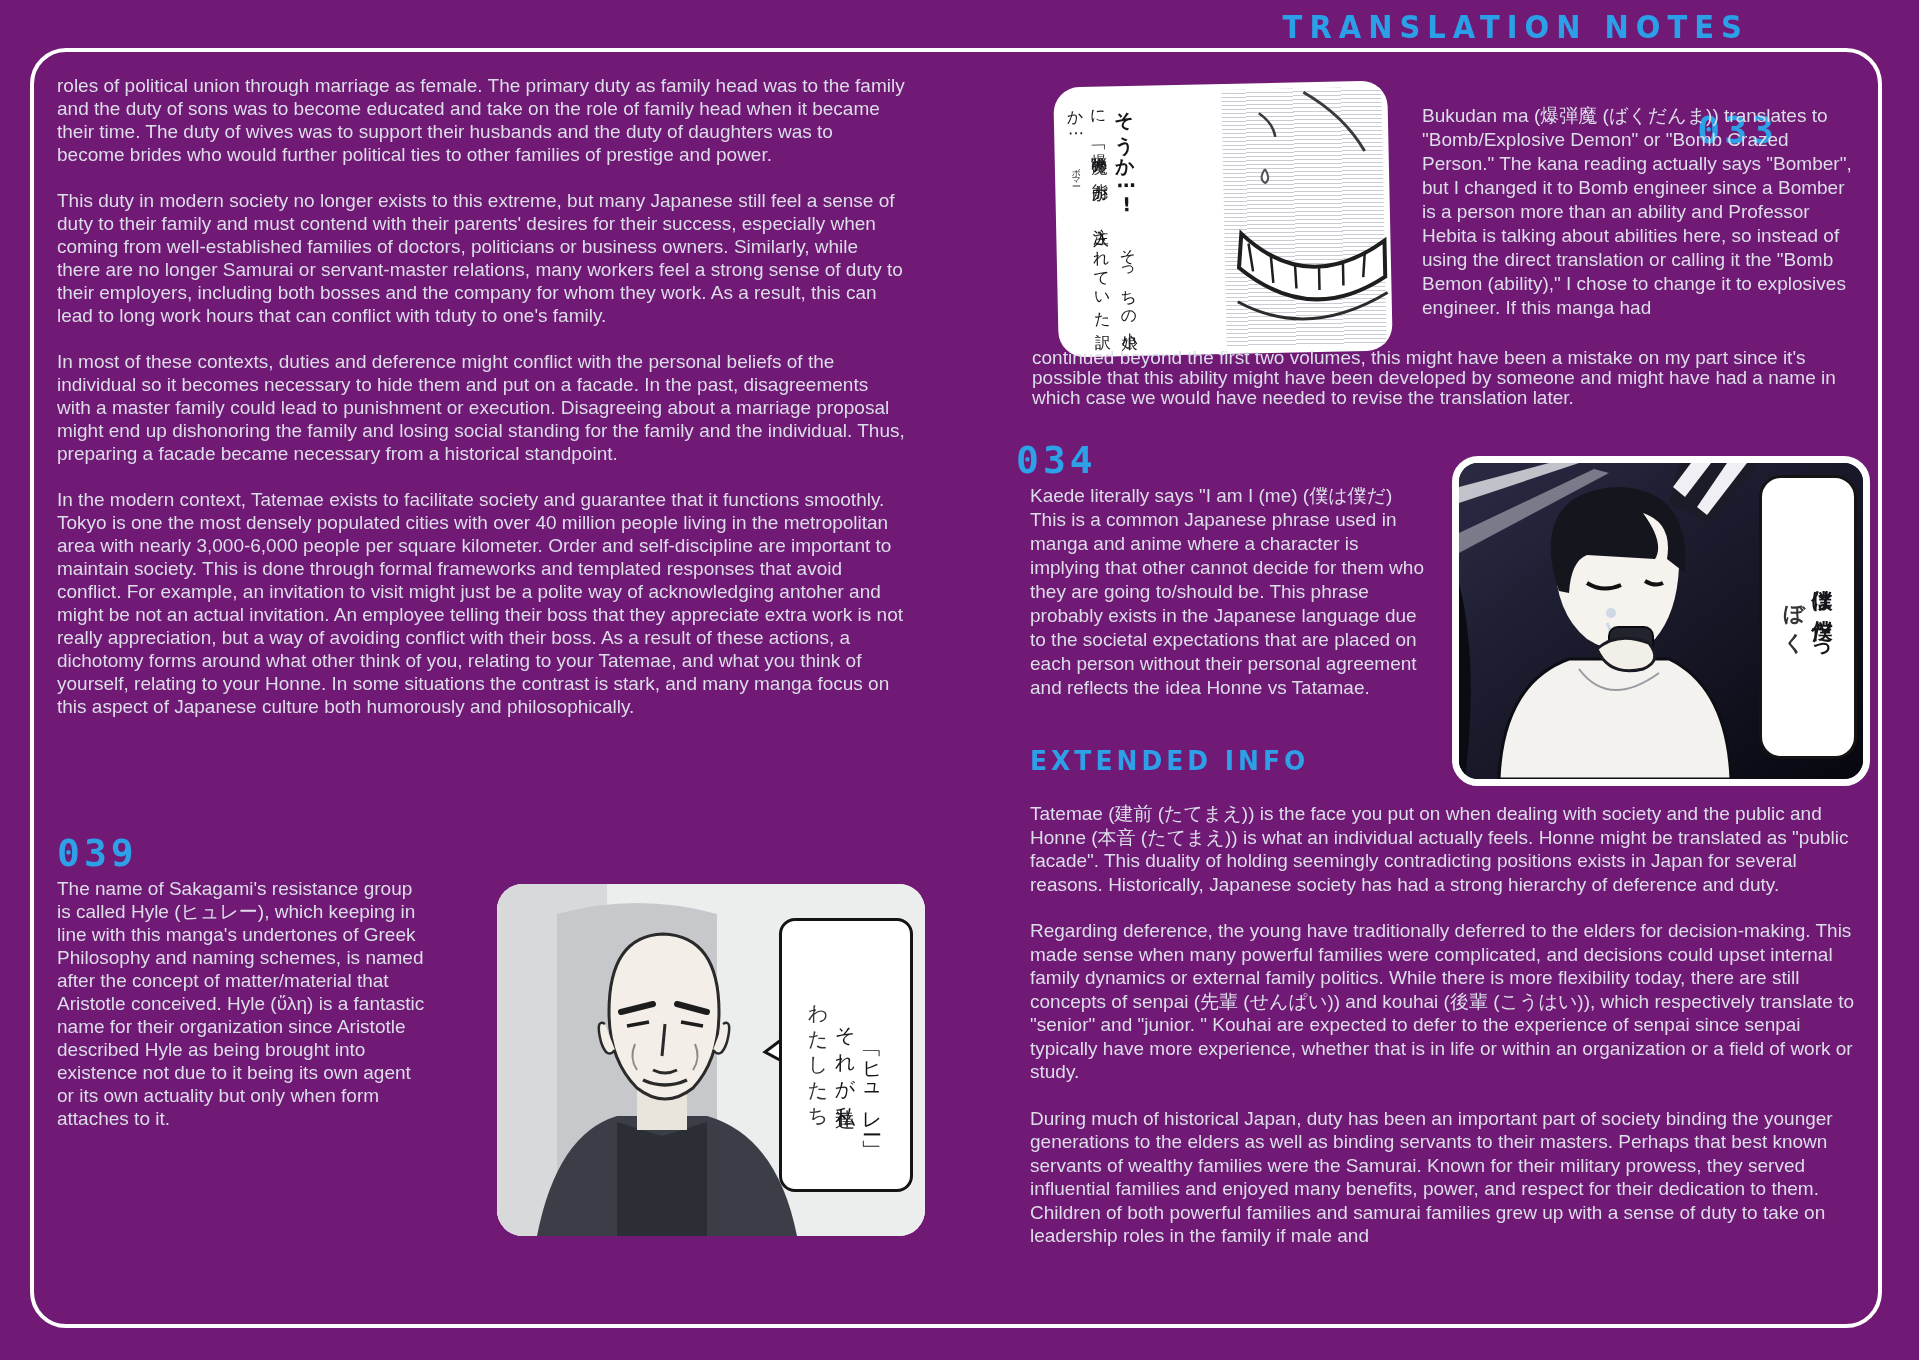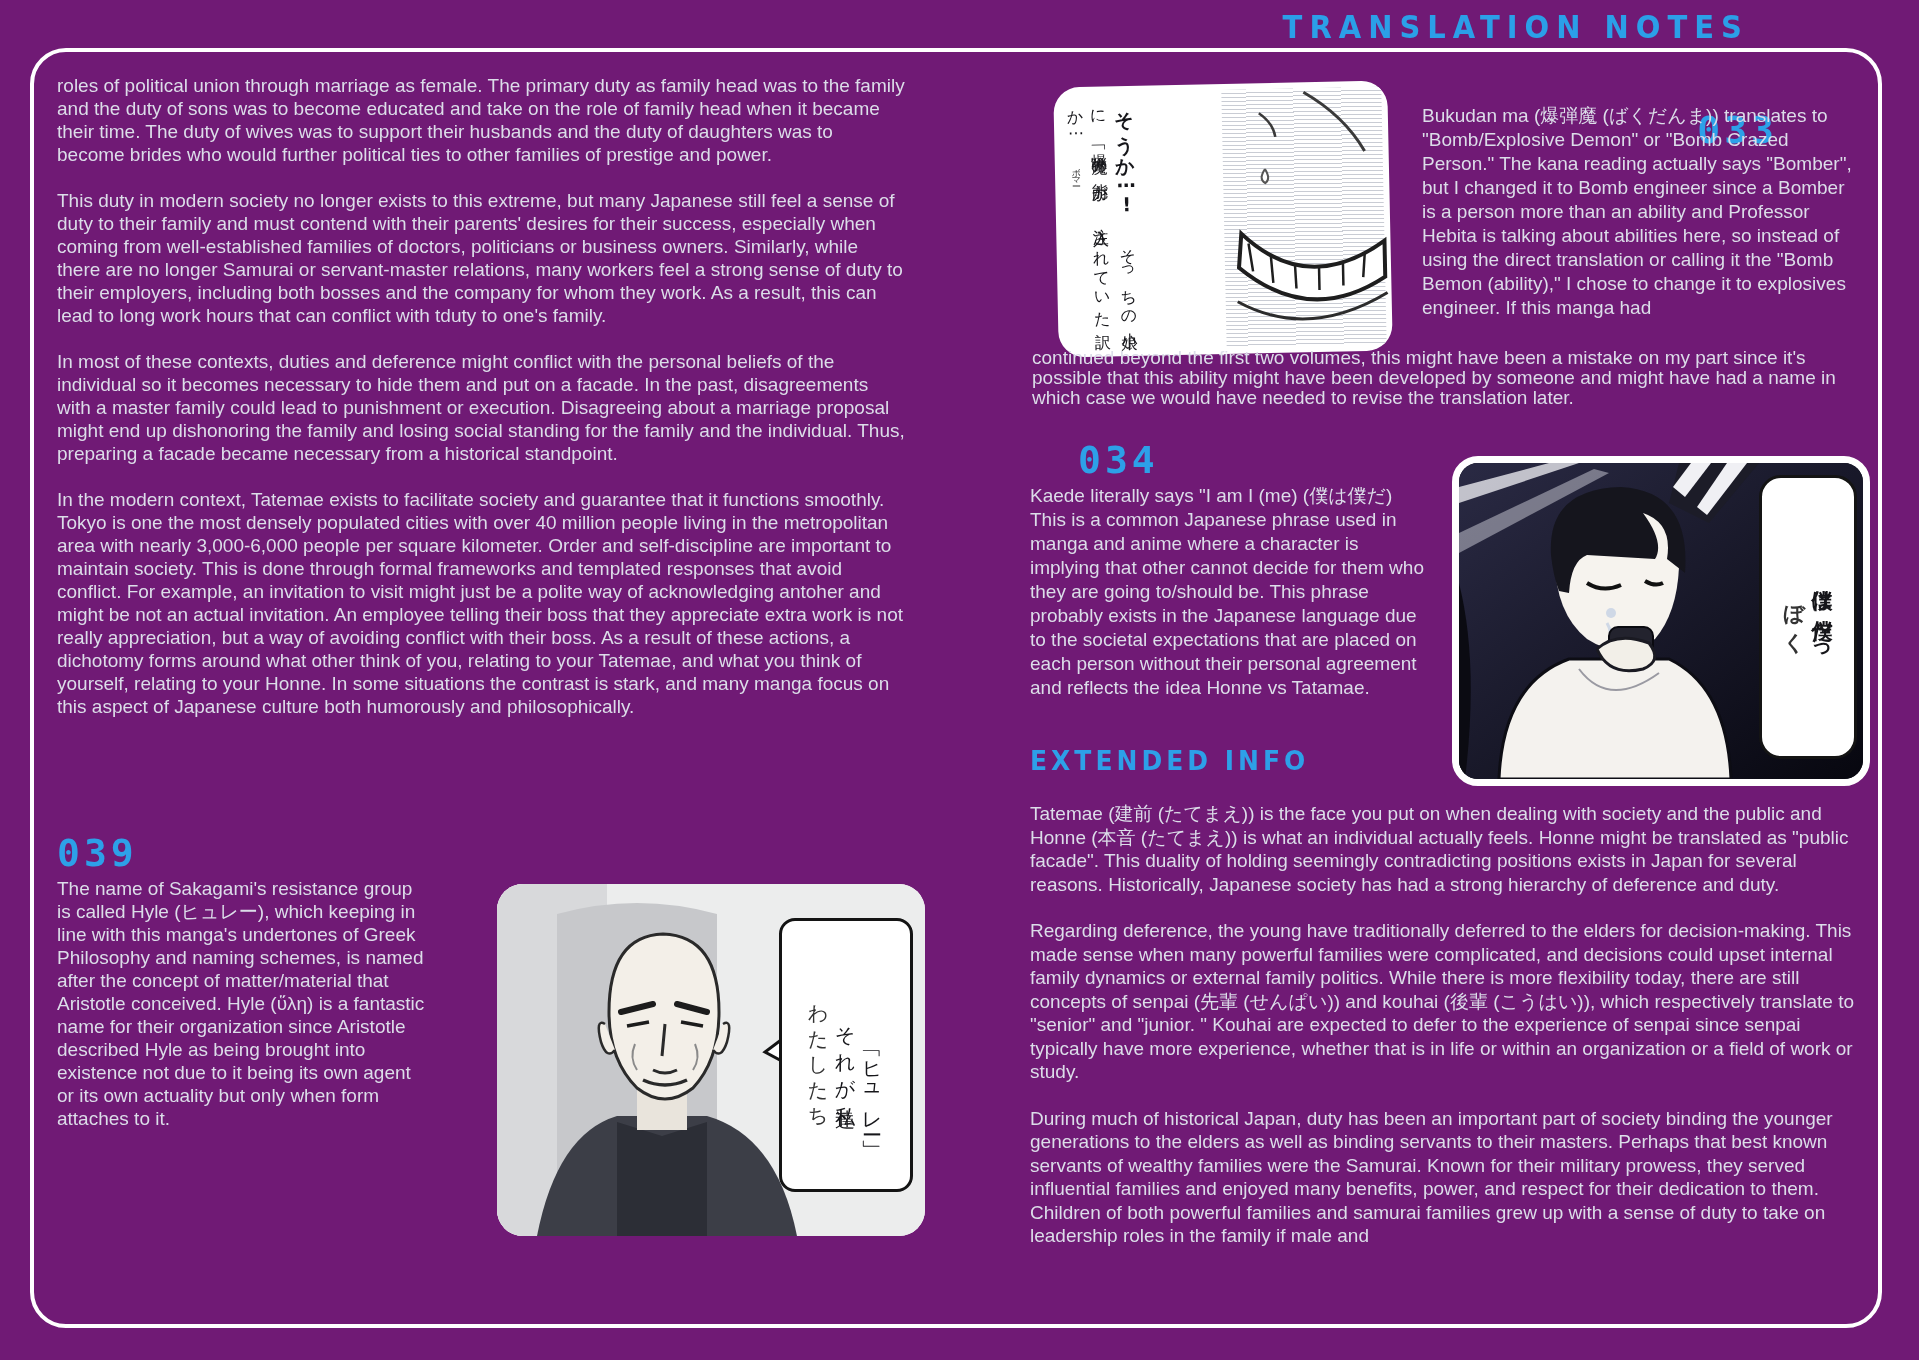--- a/index.html
+++ b/index.html
@@ -26,21 +26,21 @@
   .techno-title{font-family:"DejaVu Sans", sans-serif;font-weight:bold;font-size:25px;
                 color:#2da0e8;letter-spacing:4px;transform:scaleY(1.05);transform-origin:left top;}
 
   .left-col{position:absolute;left:57px;top:66px;width:848px;}
   .note039{position:absolute;left:57px;top:842px;width:368px;}
   .note039 .num-badge{display:block;margin-bottom:12px;}
 
   .n033-num{position:absolute;top:56px;right:100px;text-align:right;}
   .n033-beside{position:absolute;left:1422px;top:104px;width:430px;}
   .n033-below{position:absolute;left:1032px;top:348px;width:822px;}
-  .n034-num{position:absolute;left:1078px;top:438px;}
+  .n034-num{position:absolute;left:1016px;top:438px;}
   .n034-text{position:absolute;left:1030px;top:484px;width:402px;}
   .ei-title{position:absolute;left:1030px;top:746px;}
   .ei-text{position:absolute;left:1030px;top:794px;width:834px;}
 
   
   .panel{position:absolute;background:#ffffff;border-radius:26px;overflow:hidden;}
   .panel-bomber{left:1056px;top:84px;width:334px;height:270px;transform:rotate(-1.2deg);}
   .panel-hyle{left:497px;top:884px;width:428px;height:352px;}
   .panel-boku{left:1452px;top:456px;width:404px;height:316px;background:#0e0e1c;border:7px solid #ffffff;}
 

